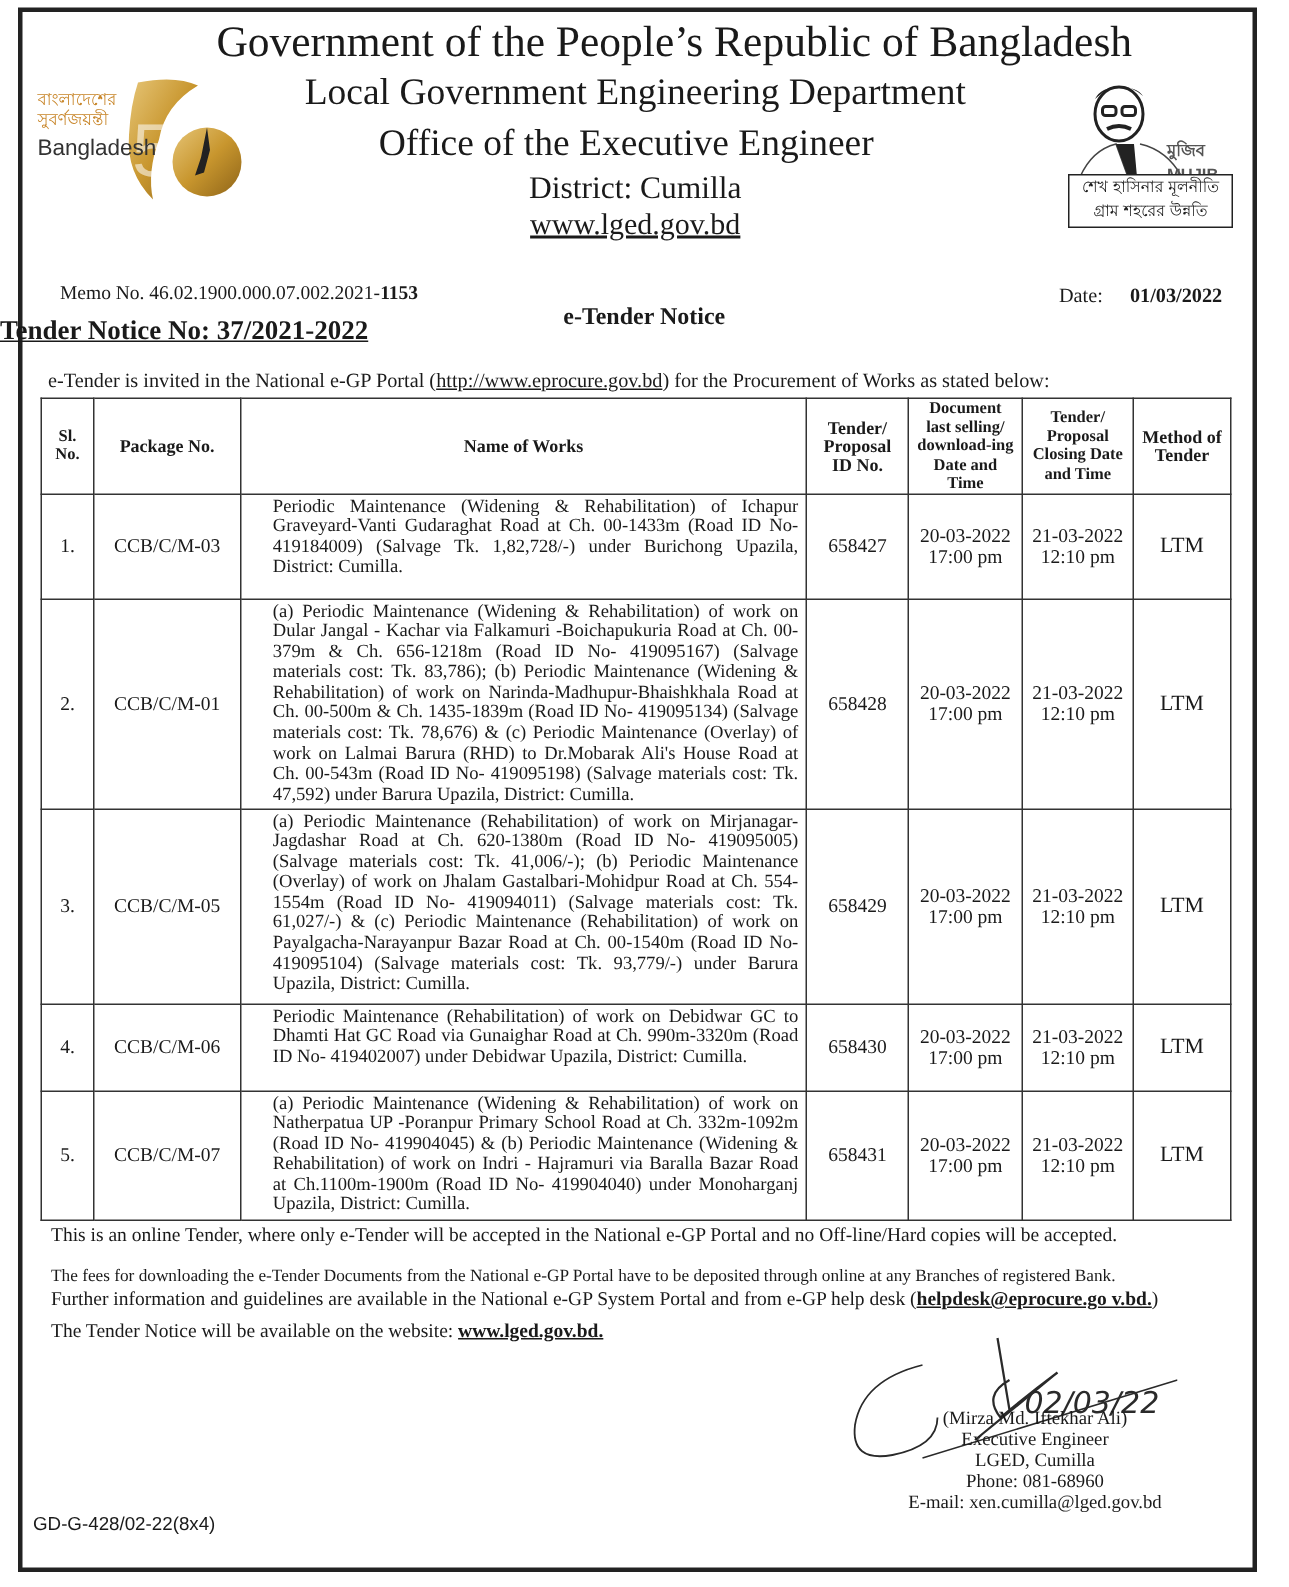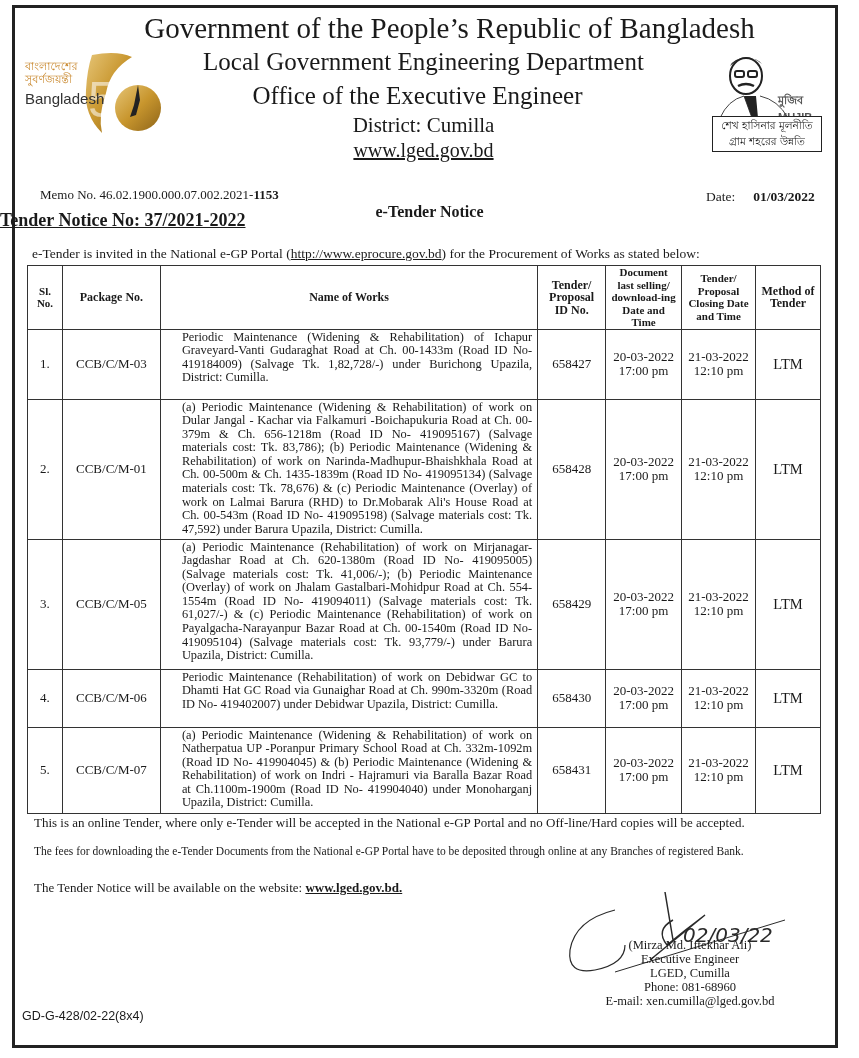--- a/index.html
+++ b/index.html
@@ -193,21 +193,22 @@
           <div>12:10 pm</div>
         </td>
       <td class="ltm">LTM</td>
     </tr>
   </tbody>
 </table>
 
 <div class="notes">
   <p class="p">This is an online Tender, where only e-Tender will be accepted in the National e-GP Portal and no Off-line/Hard copies will be accepted.</p>
   <p class="p small" style="margin-top:12px">The fees for downloading the e-Tender Documents from the National e-GP Portal have to be deposited through online at any Branches of registered Bank.</p>
-  <p class="p" style="margin-top:20px"><span>The Tender Notice will be available on the website: </span><b><u>www.lged.gov.bd.</u></b></p>
+  <p class="p" style="line-height:15px"><span>Further information and guidelines are available in the National e-GP System Portal and from e-GP help desk (</span><b><u>helpdesk@eprocure.go v.bd.</u></b><span>)</span></p>
+  <p class="p" style="margin-top:4px"><span>The Tender Notice will be available on the website: </span><b><u>www.lged.gov.bd.</u></b></p>
 </div>
 
 <svg class="signature" viewBox="0 0 230 90">
   <path d="M60 20 Q20 30 15 60 Q12 85 40 80 Q70 74 70 55" fill="none" stroke="#2a2a2a" stroke-width="1.2"></path>
   <path d="M110 2 L118 50 M118 30 Q100 40 112 55 Q130 40 150 25 M150 25 L95 70" fill="none" stroke="#2a2a2a" stroke-width="1.5"></path>
   <path d="M60 82 L230 30" fill="none" stroke="#2a2a2a" stroke-width="1"></path>
   <text x="128" y="52" font-size="20" font-family="DejaVu Sans, sans-serif" fill="#2a2a2a" font-style="italic">02/03/22</text>
 </svg>
 
 <div class="sig">

